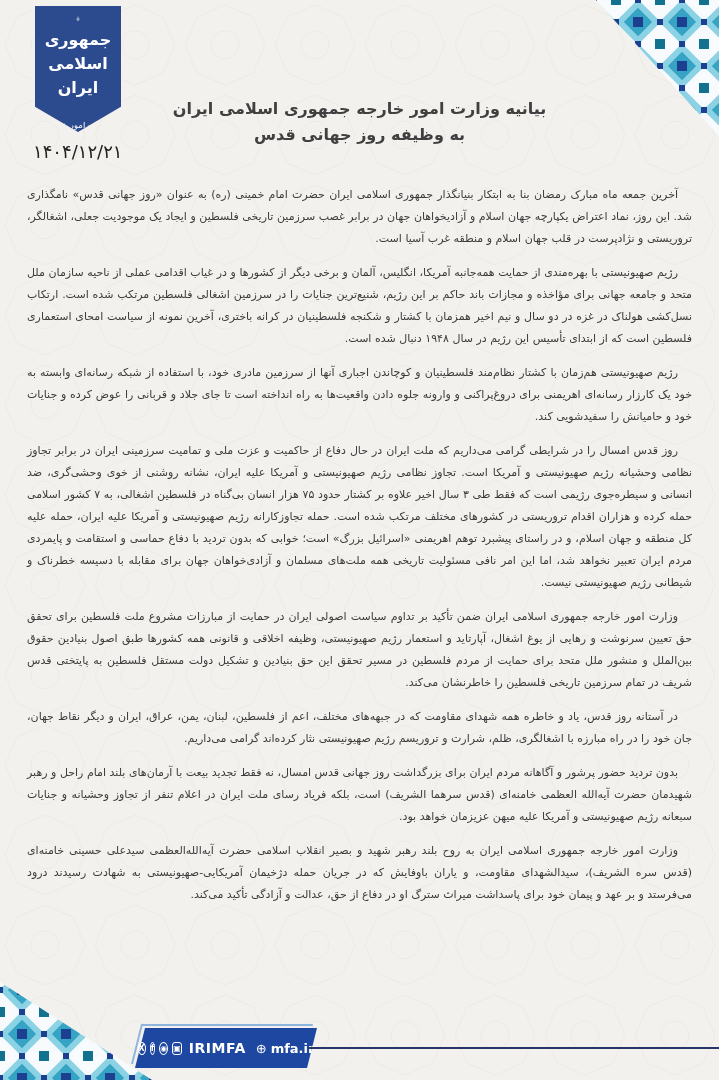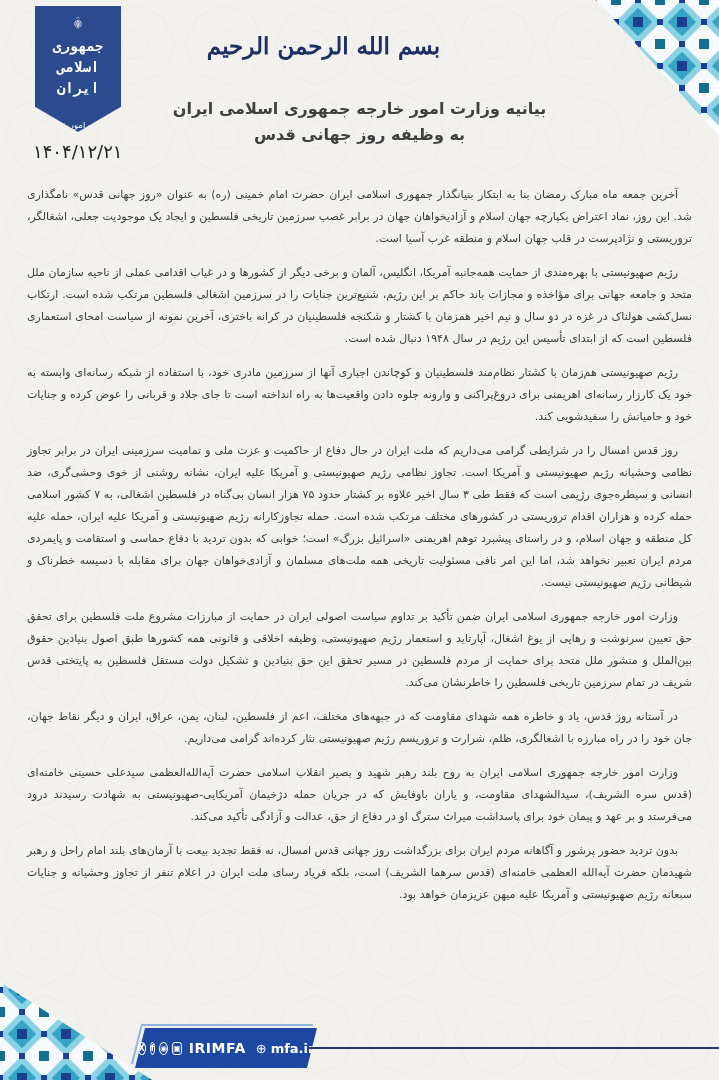--- a/index.html
+++ b/index.html
@@ -27,21 +27,21 @@
 
   
   .banner{
     position:absolute;top:6px;left:35px;width:86px;height:126px;
     background:var(--banner-blue);
     clip-path:polygon(0 0,100% 0,100% 80%,50% 100%,0 80%);
     display:flex;flex-direction:column;align-items:center;
     color:#fff;text-align:center;padding-top:10px;
   }
   .banner .emblem{width:40px;height:44px;}
-  .banner .org1{font-size:14px;font-weight:bold;margin-top:6px;line-height:1.5;font-family:Liberation Mono, monospace;}
+  .banner .org1{font-size:16px;font-weight:bold;margin-top:6px;line-height:1.5;}
   .banner .org2{font-size:8.5px;margin-top:20px;line-height:1.4;}
 
   .date{
     position:absolute;top:141px;left:33px;width:100px;
     text-align:left;font-size:18px;color:#222;letter-spacing:1px;
     direction:ltr;
   }
 
   .bismillah{
     position:absolute;top:32px;left:0;right:0;text-align:center;
@@ -135,36 +135,35 @@
       <path d="M55 38 C62 47 62 67 55 74"></path>
       <path d="M50 30 L50 72"></path>
       <path d="M50 72 l-6 9 l6 9 l6 -9 z" stroke-width="4"></path>
     </svg>
     <div class="org1">جمهوری اسلامی ایران</div>
     <div class="org2">وزارت امور خارجه</div>
   </div>
 
   <div class="date">۱۴۰۴/۱۲/۲۱</div>
 
-  <div class="bismillah">بسم الله الرحمن الرحیم</div>
 
   <div class="title">
     <div class="t1">بیانیه وزارت امور خارجه جمهوری اسلامی ایران</div>
     <div class="t2">به وظیفه روز جهانی قدس</div>
   </div>
 
   <div class="body-text">
     <p>آخرین جمعه ماه مبارک رمضان بنا به ابتکار بنیانگذار جمهوری اسلامی ایران حضرت امام خمینی (ره) به عنوان «روز جهانی قدس» نامگذاری شد. این روز، نماد اعتراض یکپارچه جهان اسلام و آزادیخواهان جهان در برابر غصب سرزمین تاریخی فلسطین و ایجاد یک موجودیت جعلی، اشغالگر، تروریستی و نژادپرست در قلب جهان اسلام و منطقه غرب آسیا است.</p>
     <p>رژیم صهیونیستی با بهره‌مندی از حمایت همه‌جانبه آمریکا، انگلیس، آلمان و برخی دیگر از کشورها و در غیاب اقدامی عملی از ناحیه سازمان ملل متحد و جامعه جهانی برای مؤاخذه و مجازات باند حاکم بر این رژیم، شنیع‌ترین جنایات را در سرزمین اشغالی فلسطین مرتکب شده است. ارتکاب نسل‌کشی هولناک در غزه در دو سال و نیم اخیر همزمان با کشتار و شکنجه فلسطینیان در کرانه باختری، آخرین نمونه از سیاست امحای استعماری فلسطین است که از ابتدای تأسیس این رژیم در سال ۱۹۴۸ دنبال شده است.</p>
     <p>رژیم صهیونیستی هم‌زمان با کشتار نظام‌مند فلسطینیان و کوچاندن اجباری آنها از سرزمین مادری خود، با استفاده از شبکه رسانه‌ای وابسته به خود یک کارزار رسانه‌ای اهریمنی برای دروغ‌پراکنی و وارونه جلوه دادن واقعیت‌ها به راه انداخته است تا جای جلاد و قربانی را عوض کرده و جنایات خود و حامیانش را سفیدشویی کند.</p>
     <p>روز قدس امسال را در شرایطی گرامی می‌داریم که ملت ایران در حال دفاع از حاکمیت و عزت ملی و تمامیت سرزمینی ایران در برابر تجاوز نظامی وحشیانه رژیم صهیونیستی و آمریکا است. تجاوز نظامی رژیم صهیونیستی و آمریکا علیه ایران، نشانه روشنی از خوی وحشی‌گری، ضد انسانی و سیطره‌جوی رژیمی است که فقط طی ۳ سال اخیر علاوه بر کشتار حدود ۷۵ هزار انسان بی‌گناه در فلسطین اشغالی، به ۷ کشور اسلامی حمله کرده و هزاران اقدام تروریستی در کشورهای مختلف مرتکب شده است. حمله تجاوزکارانه رژیم صهیونیستی و آمریکا علیه ایران، حمله علیه کل منطقه و جهان اسلام، و در راستای پیشبرد توهم اهریمنی «اسرائیل بزرگ» است؛ خوابی که بدون تردید با دفاع حماسی و استقامت و پایمردی مردم ایران تعبیر نخواهد شد، اما این امر نافی مسئولیت تاریخی همه ملت‌های مسلمان و آزادی‌خواهان جهان برای مقابله با دسیسه خطرناک و شیطانی رژیم صهیونیستی نیست.</p>
     <p>وزارت امور خارجه جمهوری اسلامی ایران ضمن تأکید بر تداوم سیاست اصولی ایران در حمایت از مبارزات مشروع ملت فلسطین برای تحقق حق تعیین سرنوشت و رهایی از یوغ اشغال، آپارتاید و استعمار رژیم صهیونیستی، وظیفه اخلاقی و قانونی همه کشورها طبق اصول بنیادین حقوق بین‌الملل و منشور ملل متحد برای حمایت از مردم فلسطین در مسیر تحقق این حق بنیادین و تشکیل دولت مستقل فلسطین به پایتختی قدس شریف در تمام سرزمین تاریخی فلسطین را خاطرنشان می‌کند.</p>
     <p>در آستانه روز قدس، یاد و خاطره همه شهدای مقاومت که در جبهه‌های مختلف، اعم از فلسطین، لبنان، یمن، عراق، ایران و دیگر نقاط جهان، جان خود را در راه مبارزه با اشغالگری، ظلم، شرارت و تروریسم رژیم صهیونیستی نثار کرده‌اند گرامی می‌داریم.</p>
+    <p>بدون تردید حضور پرشور و آگاهانه مردم ایران برای بزرگداشت روز جهانی قدس امسال، نه فقط تجدید بیعت با آرمان‌های بلند امام راحل و رهبر شهیدمان حضرت آیه‌الله العظمی خامنه‌ای (قدس سرهما الشریف) است، بلکه فریاد رسای ملت ایران در اعلام تنفر از تجاوز وحشیانه و جنایات سبعانه رژیم صهیونیستی و آمریکا علیه میهن عزیزمان خواهد بود.</p>
     <p>وزارت امور خارجه جمهوری اسلامی ایران به روح بلند رهبر شهید و بصیر انقلاب اسلامی حضرت آیه‌الله‌العظمی سیدعلی حسینی خامنه‌ای (قدس سره الشریف)، سیدالشهدای مقاومت، و یاران باوفایش که در جریان حمله دژخیمان آمریکایی-صهیونیستی به شهادت رسیدند درود می‌فرستد و بر عهد و پیمان خود برای پاسداشت میراث سترگ او در دفاع از حق، عدالت و آزادگی تأکید می‌کند.</p>
-    <p>بدون تردید حضور پرشور و آگاهانه مردم ایران برای بزرگداشت روز جهانی قدس امسال، نه فقط تجدید بیعت با آرمان‌های بلند امام راحل و رهبر شهیدمان حضرت آیه‌الله العظمی خامنه‌ای (قدس سرهما الشریف) است، بلکه فریاد رسای ملت ایران در اعلام تنفر از تجاوز وحشیانه و جنایات سبعانه رژیم صهیونیستی و آمریکا علیه میهن عزیزمان خواهد بود.</p>
   </div>
 
   <div class="footer-badge">
     <div class="badge-row">
       <span class="soc">X</span>
       <span class="soc">f</span>
       <span class="soc">◉</span>
       <span class="soc square">▣</span>
       <span class="handle">IRIMFA</span>
       <span class="globe">⊕</span>

